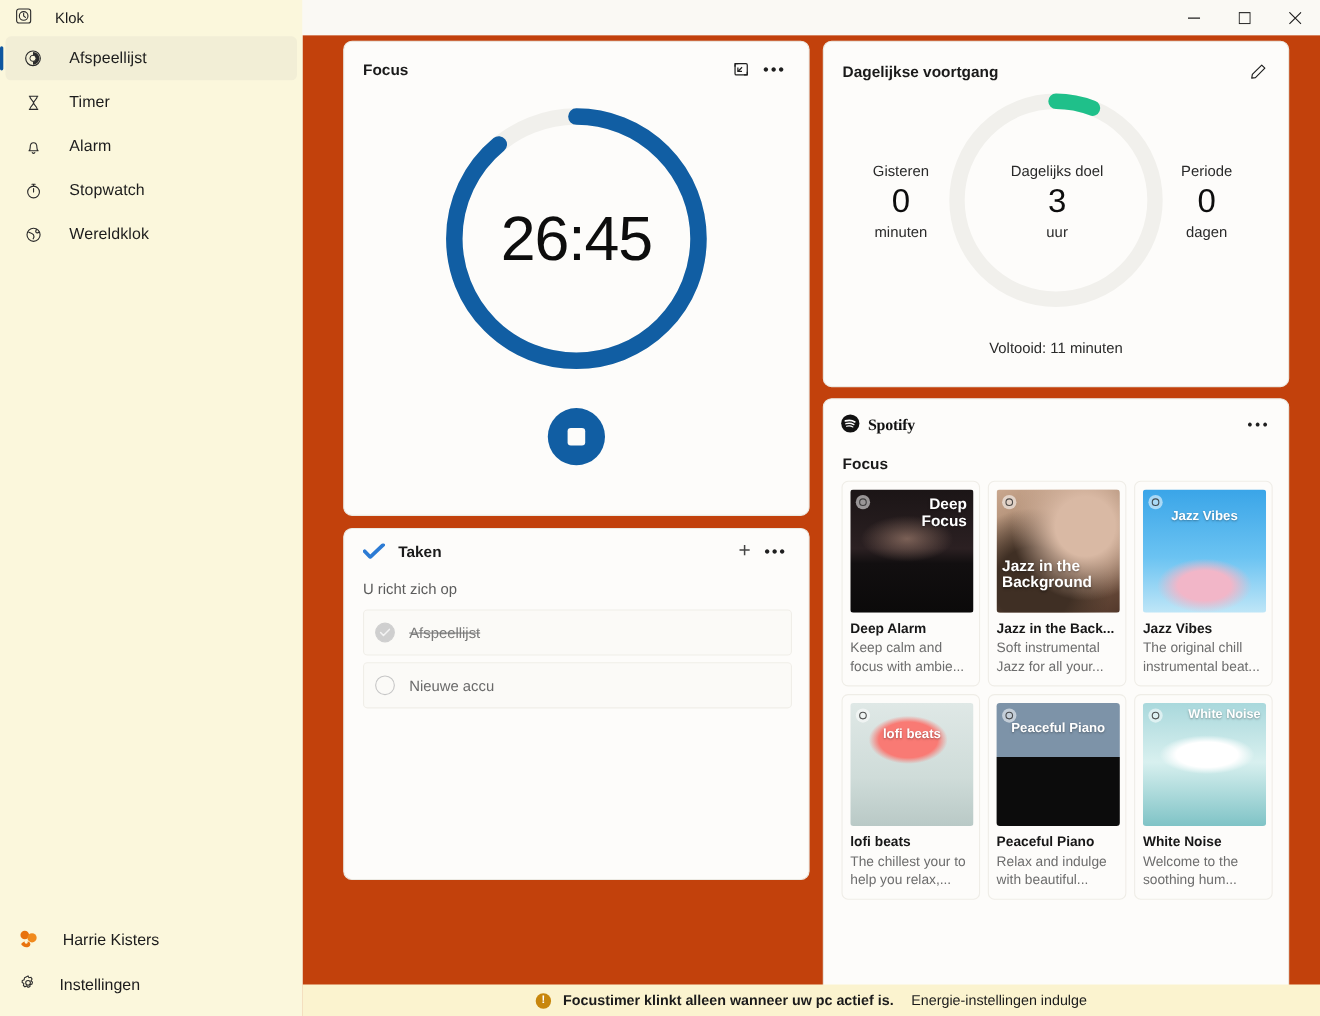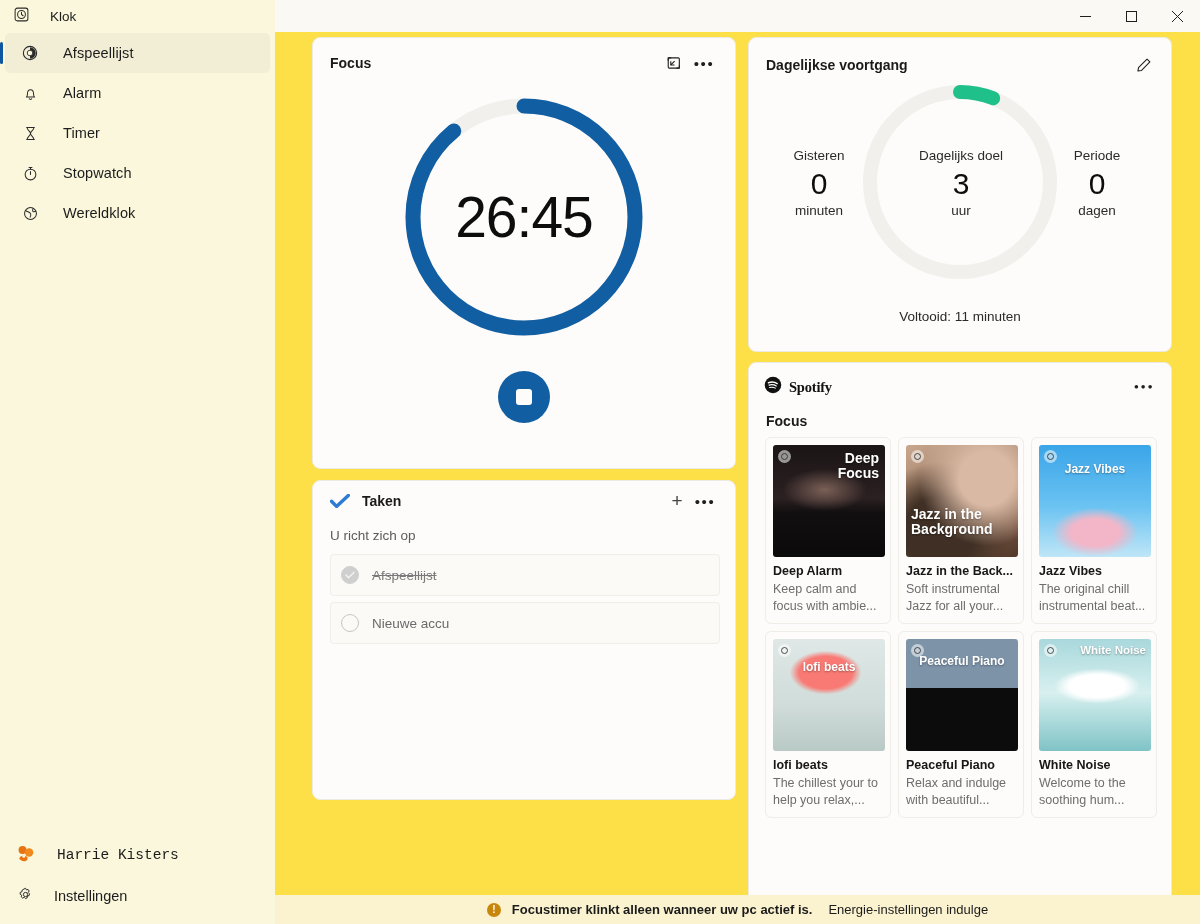--- a/index.html
+++ b/index.html
@@ -53,21 +53,21 @@
     display: flex; align-items: center;
     height: 33px; padding-left: 13px;
   }
   .nav-title .lbl { margin-left: 20px; font-size: 13.5px; color: #1c1c1c; }
 
   #sidebar-bottom {
     position: absolute; bottom: 0; left: 0; width: 275px;
     padding-bottom: 8px;
   }
   #user-row { display: flex; align-items: center; height: 42px; padding-left: 15px; }
-  #user-row .lbl { margin-left: 18px; font-size: 14.5px; color: #1c1c1c; font-family: Liberation Mono, monospace; }
+  #user-row .lbl { margin-left: 18px; font-size: 14.5px; color: #1c1c1c; }
   #settings-row { display: flex; align-items: center; height: 40px; padding-left: 17px; }
   #settings-row .lbl { margin-left: 20px; font-size: 14.5px; color: #1c1c1c; }
 
   
   #titlebar {
     position: absolute; top: 0; left: 275px;
     width: 925px; height: 32px;
     background: #faf9f4;
     display: flex; justify-content: flex-end;
     z-index: 6;
@@ -76,21 +76,21 @@
     width: 46px; height: 32px;
     display: flex; align-items: center; justify-content: center;
     color: #1f1f1f;
   }
   .wbtn svg { display: block; }
 
   
   #main {
     position: absolute; left: 275px; top: 32px;
     width: 925px; height: 892px;
-    background: #fde047;
+    background: #c2410c;
   }
   .card {
     position: absolute;
     background: #fdfcfa;
     border: 1px solid #eceae3;
     border-radius: 8px;
   }
   .card-title {
     font-size: 14px; font-weight: bold; color: #1a1a1a;
   }
@@ -308,34 +308,34 @@
           <path d="M10 3.6a6.4 6.4 0 0 1 0 12.8z" fill="#2b2b2b" stroke="none"></path>
           <circle cx="10" cy="10" r="3.1" fill="#fbf7dc" stroke="#2b2b2b" stroke-width="1"></circle>
         </svg>
       </span>
       <span class="lbl">Afspeellijst</span>
     </div>
 
     <div class="nav-item">
       <span class="ico">
         <svg width="17" height="17" viewBox="0 0 20 20" fill="none" stroke="#2b2b2b" stroke-width="1.2" stroke-linejoin="round">
+          <path d="M5 3h10M5 17h10M6 3c0 3.2 4 4.6 4 7 0-2.4 4-3.8 4-7M6 17c0-3.2 4-4.6 4-7 0 2.4 4 3.8 4 7"></path>
+        </svg>
+      </span>
+      <span class="lbl">Timer</span>
+    </div>
+
+    <div class="nav-item">
+      <span class="ico">
+        <svg width="17" height="17" viewBox="0 0 20 20" fill="none" stroke="#2b2b2b" stroke-width="1.2" stroke-linejoin="round">
           <path d="M5.2 14.2c1-.9 1.2-2 1.2-3.6 0-2.5.6-5 3.6-5s3.6 2.5 3.6 5c0 1.6.2 2.7 1.2 3.6z"></path>
           <path d="M8.4 15.8a1.7 1.7 0 0 0 3.2 0"></path>
         </svg>
       </span>
       <span class="lbl">Alarm</span>
-    </div>
-
-    <div class="nav-item">
-      <span class="ico">
-        <svg width="17" height="17" viewBox="0 0 20 20" fill="none" stroke="#2b2b2b" stroke-width="1.2" stroke-linejoin="round">
-          <path d="M5 3h10M5 17h10M6 3c0 3.2 4 4.6 4 7 0-2.4 4-3.8 4-7M6 17c0-3.2 4-4.6 4-7 0 2.4 4 3.8 4 7"></path>
-        </svg>
-      </span>
-      <span class="lbl">Timer</span>
     </div>
 
     <div class="nav-item">
       <span class="ico">
         <svg width="17" height="17" viewBox="0 0 20 20" fill="none" stroke="#2b2b2b" stroke-width="1.2" stroke-linecap="round">
           <circle cx="10" cy="11.2" r="6.3"></circle>
           <path d="M10 7.6v3.6M8.3 3h3.4M10 3v1.8"></path>
         </svg>
       </span>
       <span class="lbl">Stopwatch</span>

